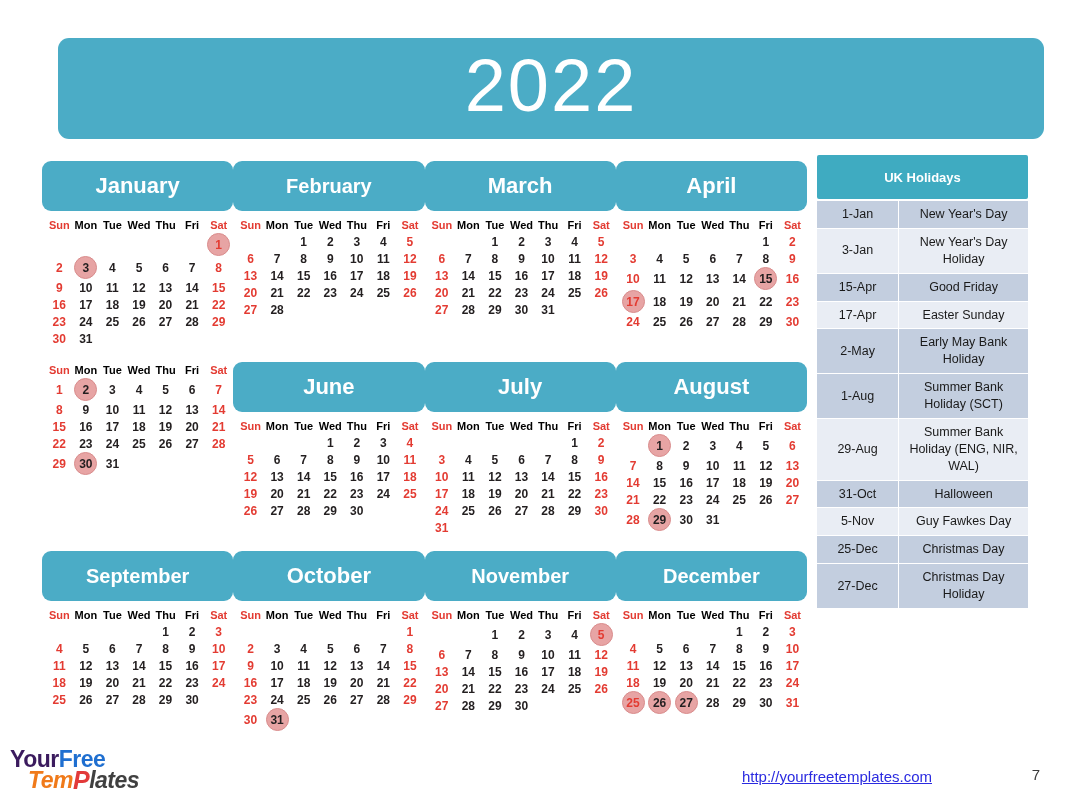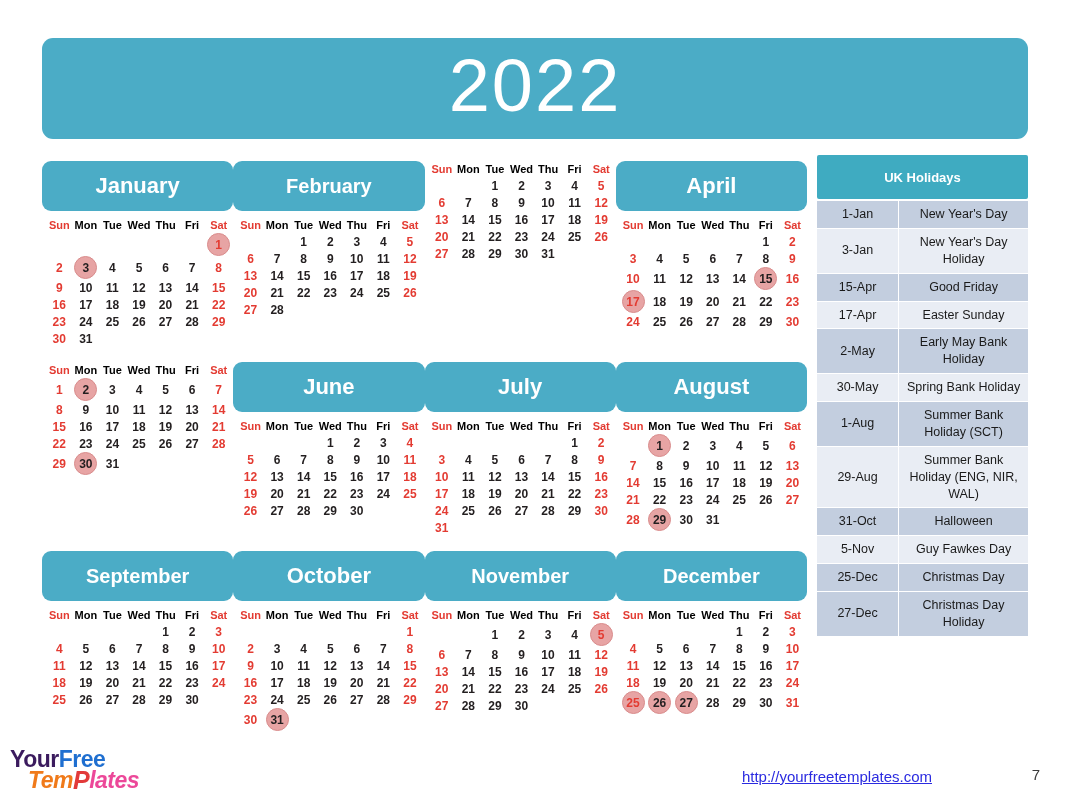--- a/index.html
+++ b/index.html
@@ -12,21 +12,21 @@
   }
   #page {
     position: relative;
     width: 1068px; height: 801px;
     background: #ffffff;
   }
 
   
   #year-banner {
     position: absolute;
-    left: 42px; top: 38px;
+    left: 58px; top: 38px;
     width: 986px; height: 101px;
     background: #4BACC6;
     border-radius: 11px;
     display: flex;
     align-items: center;
     justify-content: center;
   }
   #year-banner .year-text {
     color: #ffffff;
     font-size: 74px;
@@ -159,21 +159,21 @@
     font-style: italic;
     letter-spacing: -0.5px;
     margin-top: -4px;
     margin-left: 18px;
     white-space: nowrap;
     position: relative;
   }
   #footer-logo .w-your { color: #3B1B5E; }
   #footer-logo .w-free { color: #1F6FD0; }
   #footer-logo .w-tem  { color: #F07A1A; }
-  #footer-logo .w-lates{ color: #ec4899; }
+  #footer-logo .w-lates{ color: #404040; }
   #footer-logo .p-blob {
     display: inline-block;
     color: #E23A3A;
     font-size: 25px;
     position: relative;
     top: 1px;
   }
 
   #footer-url {
     position: absolute;
@@ -333,20 +333,21 @@
                 <td>&nbsp;</td>
                 <td>&nbsp;</td>
                 <td>&nbsp;</td>
                 <td>&nbsp;</td>
                 <td class="red">&nbsp;</td>
               </tr>
             </tbody>
           </table>
         </div>
         <div class="month" style="margin-right: 0px;">
+          <div class="month-title">March</div>
           <table class="month-table">
             <thead>
               <tr>
                 <th class="wk-red">Sun</th>
                 <th>Mon</th>
                 <th>Tue</th>
                 <th>Wed</th>
                 <th>Thu</th>
                 <th>Fri</th>
                 <th class="wk-red">Sat</th>
@@ -1008,24 +1009,20 @@
             <td class="date-cell">15-Apr</td>
             <td class="name-cell">Good Friday</td>
           </tr>
           <tr class="shade-b">
             <td class="date-cell">17-Apr</td>
             <td class="name-cell">Easter Sunday</td>
           </tr>
           <tr class="shade-a">
             <td class="date-cell">2-May</td>
             <td class="name-cell">Early May Bank Holiday</td>
-          </tr>
-          <tr class="shade-b">
-            <td class="date-cell">30-May</td>
-            <td class="name-cell">Spring Bank Holiday</td>
           </tr>
           <tr class="shade-a">
             <td class="date-cell">1-Aug</td>
             <td class="name-cell">Summer Bank Holiday (SCT)</td>
           </tr>
           <tr class="shade-b">
             <td class="date-cell">29-Aug</td>
             <td class="name-cell">Summer Bank Holiday (ENG, NIR, WAL)</td>
           </tr>
           <tr class="shade-a">

